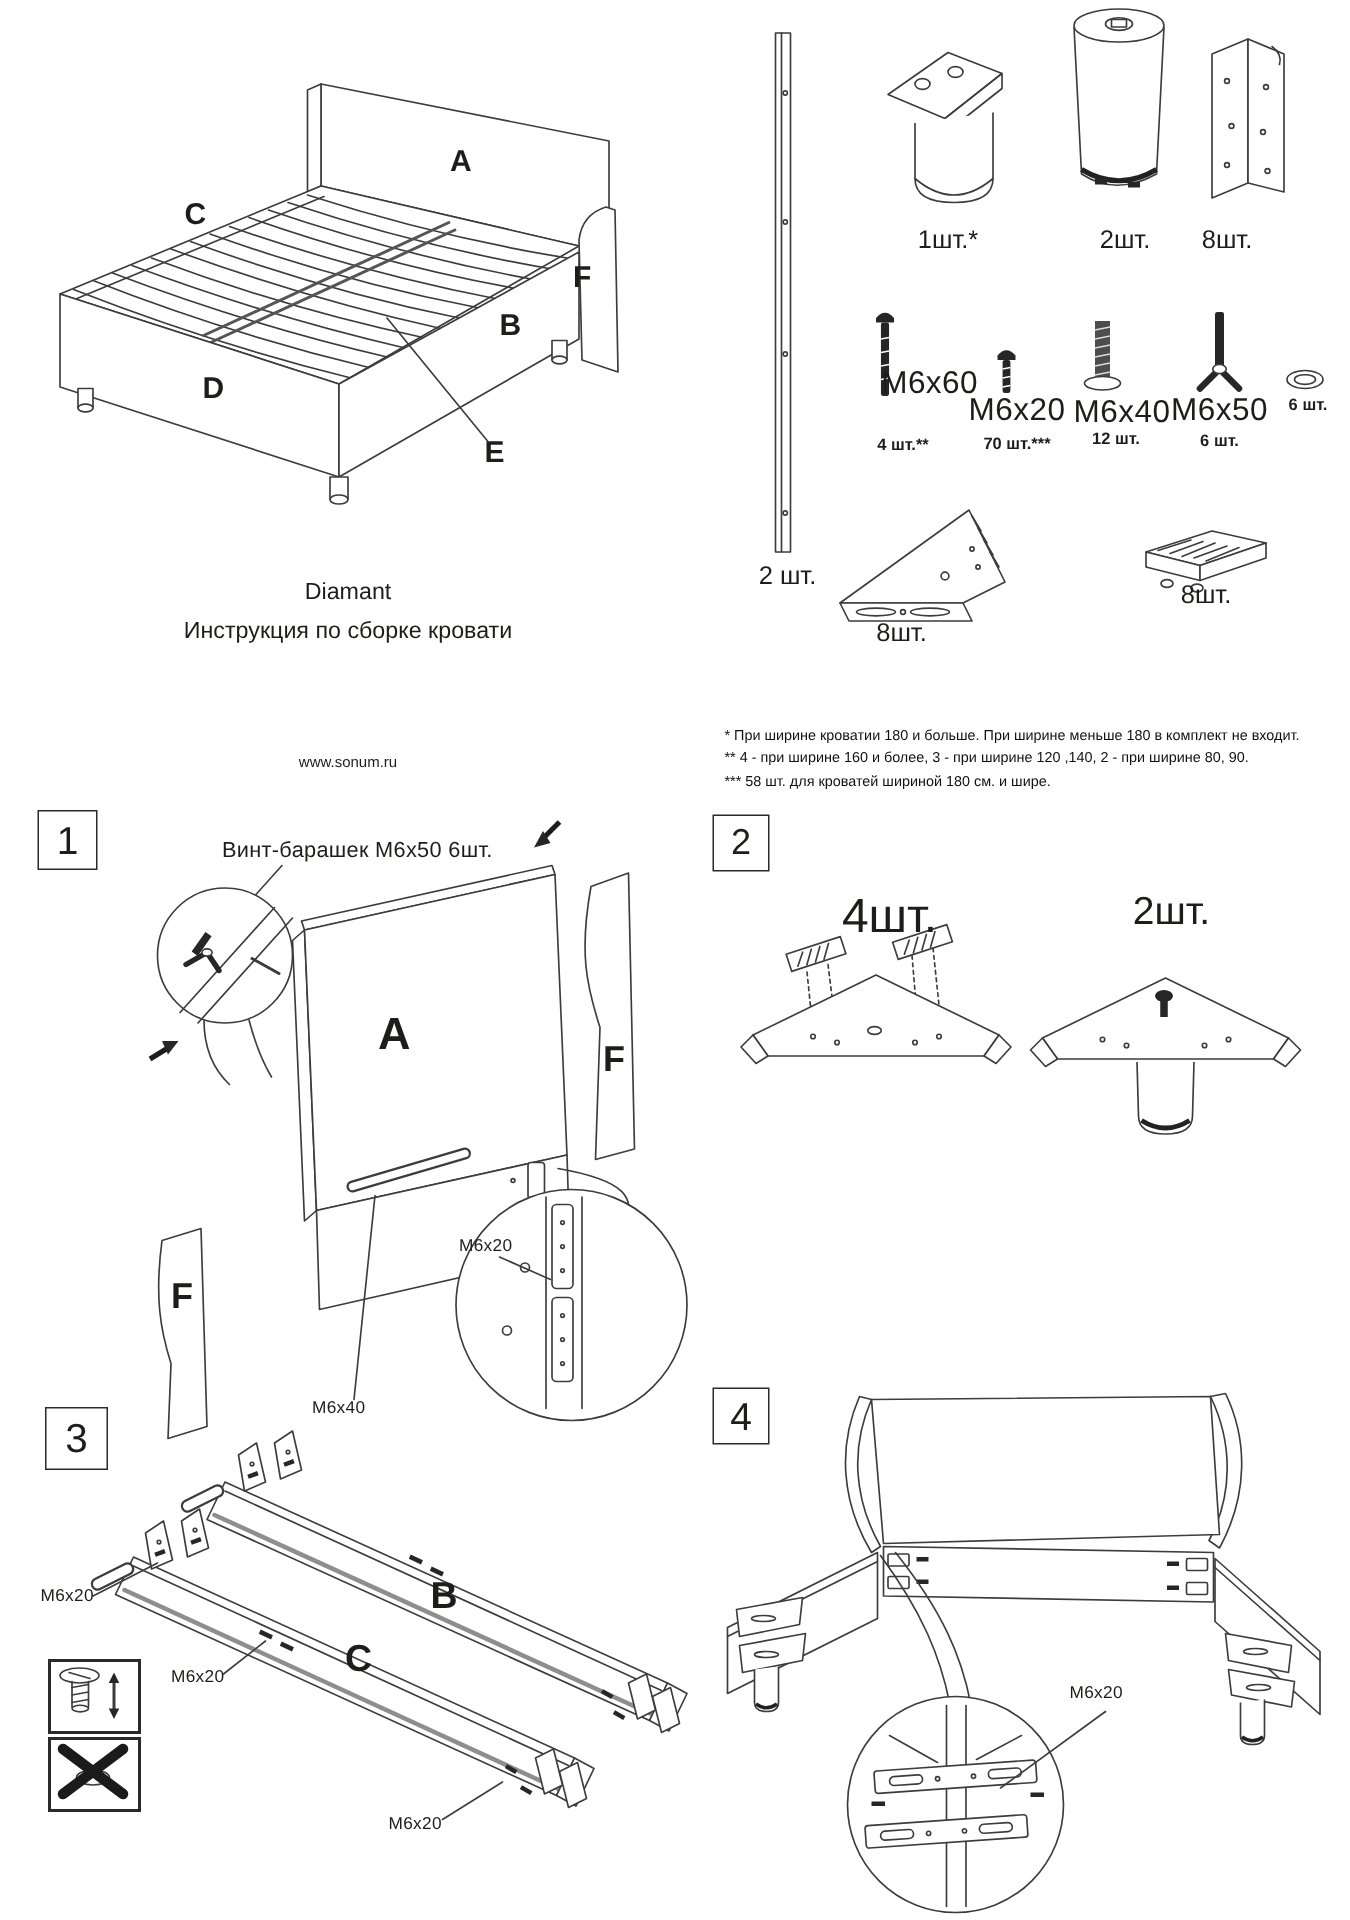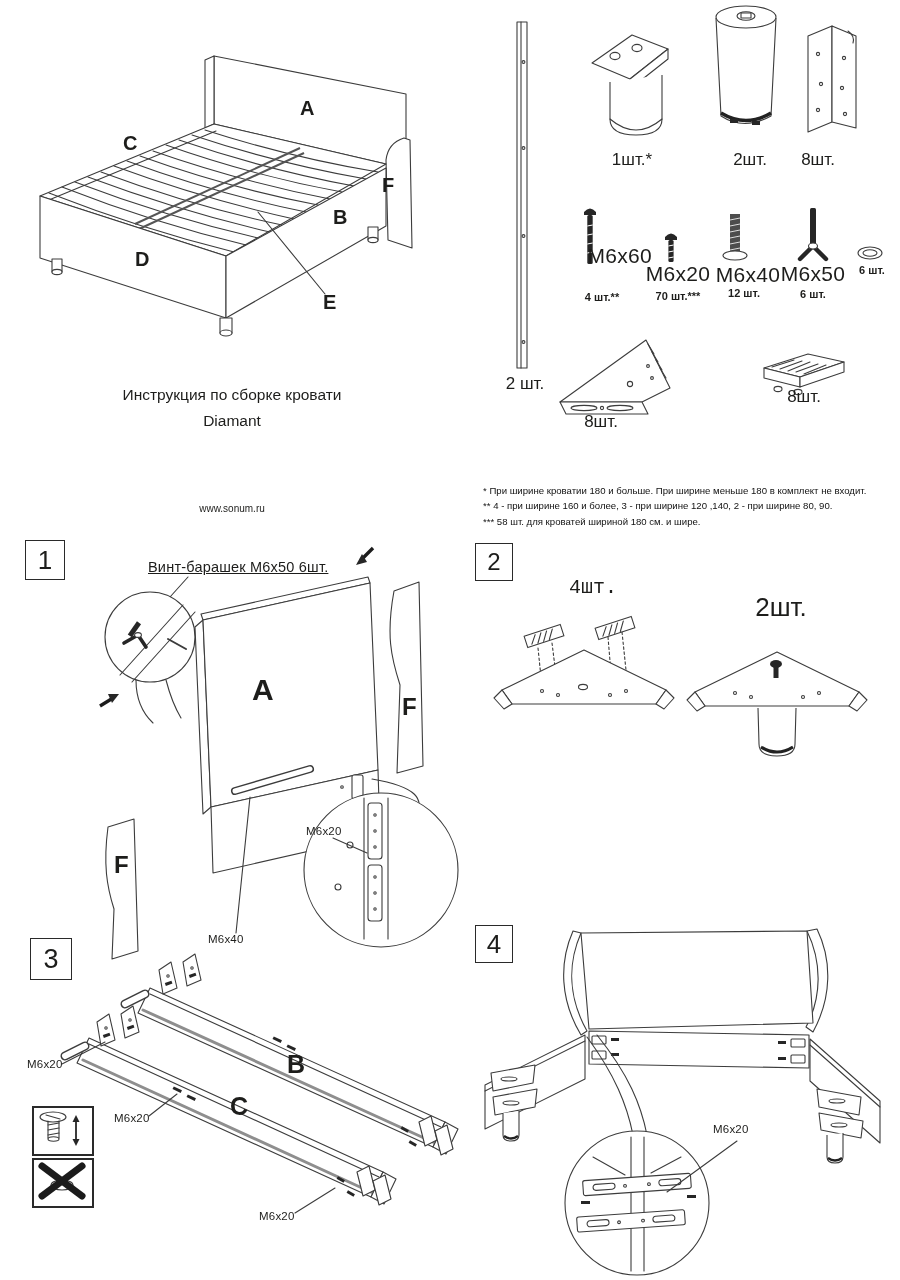--- a/index.html
+++ b/index.html
@@ -73,22 +73,22 @@
   </svg>
   <span class="t letter" style="left:282px;top:85px;font-size:20px;">A</span>
   <span class="t letter" style="left:105px;top:120px;font-size:20px;">C</span>
   <span class="t letter" style="left:364px;top:162px;font-size:20px;">F</span>
   <span class="t letter" style="left:315px;top:194px;font-size:20px;">B</span>
   <span class="t letter" style="left:117px;top:236px;font-size:20px;">D</span>
   <span class="t letter" style="left:305px;top:279px;font-size:20px;">E</span>
 </div>
 
 <div class="t ctr" style="left:52px;top:382px;width:360px;font-size:15.5px;line-height:26px;">
+  <div>Diamant</div>
   <div>Инструкция по сборке кровати</div>
-  <div>Diamant</div>
 </div>
 <div class="t ctr" style="left:52px;top:503px;width:360px;font-size:10px;">www.sonum.ru</div>
 
 <div class="t" style="left:480px;top:0;width:420px;height:445px;">
 
   <svg style="left:32px;top:20px;" width="22" height="354" viewBox="0 0 22 354">
     <rect class="wh" x="5" y="2" width="10" height="346"></rect>
       <line class="ln" x1="9" y1="2" x2="9" y2="348"></line>
     <circle class="ln" cx="11.5" cy="42" r="1.4"></circle>
       <circle class="ln" cx="11.5" cy="128" r="1.4"></circle>
@@ -285,21 +285,21 @@
         <circle cx="355" cy="342" r="1.2"></circle>
         <circle cx="355" cy="358" r="1.2"></circle>
         <circle cx="355" cy="374" r="1.2"></circle>
       </g>
     <circle class="ln" cx="318" cy="352" r="3"></circle>
       <circle class="ln" cx="330" cy="310" r="3"></circle>
     <line class="ln" x1="313" y1="303" x2="347" y2="318"></line>
 
     <line class="ln" x1="216" y1="398" x2="230" y2="262"></line>
   </svg>
-  <span class="t hwlbl" style="left:128px;top:24px;font-size:14.5px;text-decoration:underline;">Винт-барашек М6х50 6шт.</span>
+  <span class="t hwlbl" style="left:128px;top:24px;font-size:14.5px;">Винт-барашек М6х50 6шт.</span>
   <span class="t letter" style="left:232px;top:138px;font-size:30px;">A</span>
   <span class="t letter" style="left:382px;top:158px;font-size:24px;">F</span>
   <span class="t letter" style="left:94px;top:316px;font-size:24px;">F</span>
   <span class="t hwlbl" style="left:286px;top:290px;">M6x20</span>
   <span class="t hwlbl" style="left:188px;top:398px;">M6x40</span>
 </div>
 
 <div class="t" style="left:470px;top:540px;width:420px;height:240px;">
   <div class="numbox" style="left:5px;top:3px;width:36px;height:36px;font-size:24px;">2</div>
   <svg width="420" height="240" viewBox="0 0 420 240">
@@ -346,21 +346,21 @@
       <ellipse class="dk" cx="306" cy="124" rx="6" ry="4"></ellipse>
         <rect class="dk" x="303.5" y="126" width="5" height="12"></rect>
       <circle class="ln" cx="265" cy="153" r="1.5"></circle>
         <circle class="ln" cx="281" cy="157" r="1.5"></circle>
         <circle class="ln" cx="333" cy="157" r="1.5"></circle>
         <circle class="ln" cx="349" cy="153" r="1.5"></circle>
       <path class="wh" d="M288,168 L289,204 Q289,216 307,216 Q325,216 325,204 L326,168"></path>
       <path d="M291,207 Q307,217 323,207" fill="none" stroke="#222" stroke-width="3.2"></path>
     </g>
   </svg>
-  <span class="t letter ctr" style="left:78px;top:36px;width:90px;font-size:20px;font-weight:500;font-family:Liberation Mono, monospace;">4шт.</span>
+  <span class="t letter ctr" style="left:78px;top:52px;width:90px;font-size:32px;font-weight:500;">4шт.</span>
   <span class="t letter ctr" style="left:266px;top:52px;width:90px;font-size:26px;font-weight:500;">2шт.</span>
 </div>
 
 <div class="t" style="left:25px;top:930px;width:440px;height:348px;">
   <div class="numbox" style="left:5px;top:8px;width:40px;height:40px;font-size:27px;">3</div>
   <svg width="440" height="348" viewBox="0 0 440 348">
 
     <polygon class="wh" points="125,58 420,192 408,217 113,83"></polygon>
     <line class="ln" x1="125" y1="64" x2="416" y2="197"></line>
     <line class="gray" x1="118" y1="80" x2="410" y2="213"></line>

